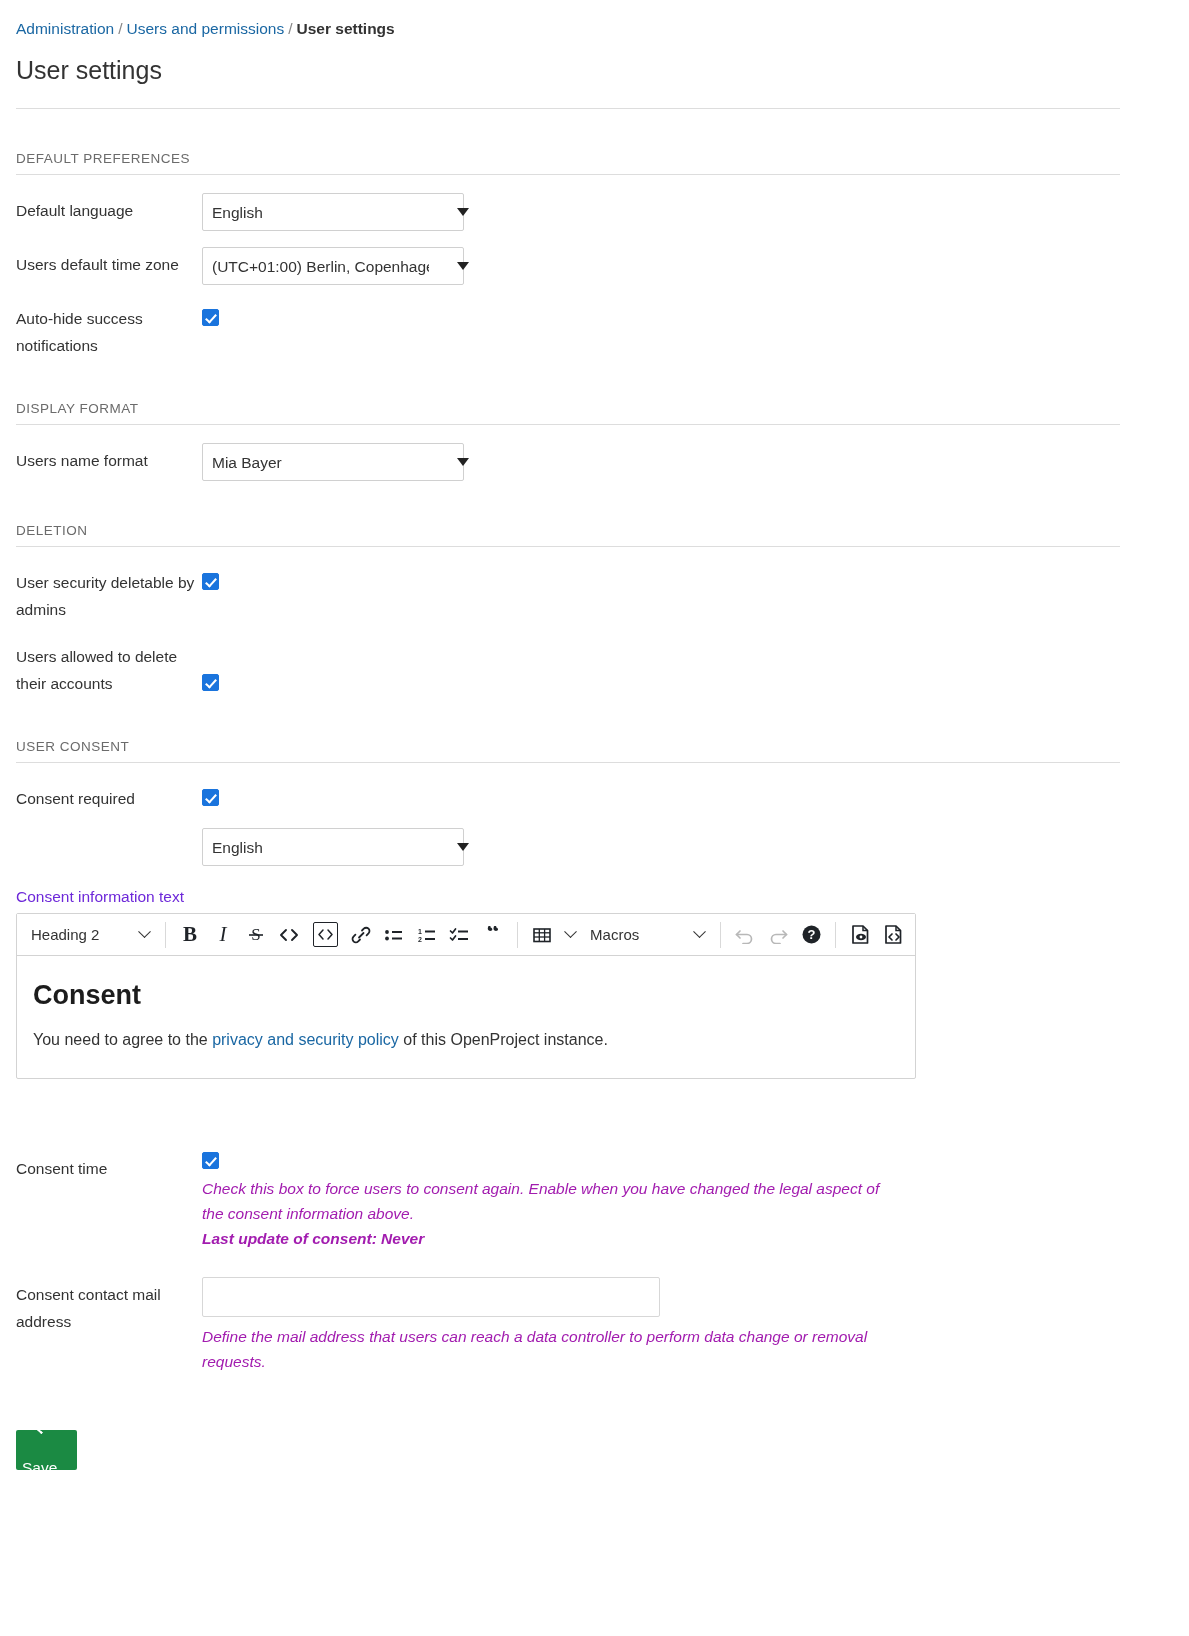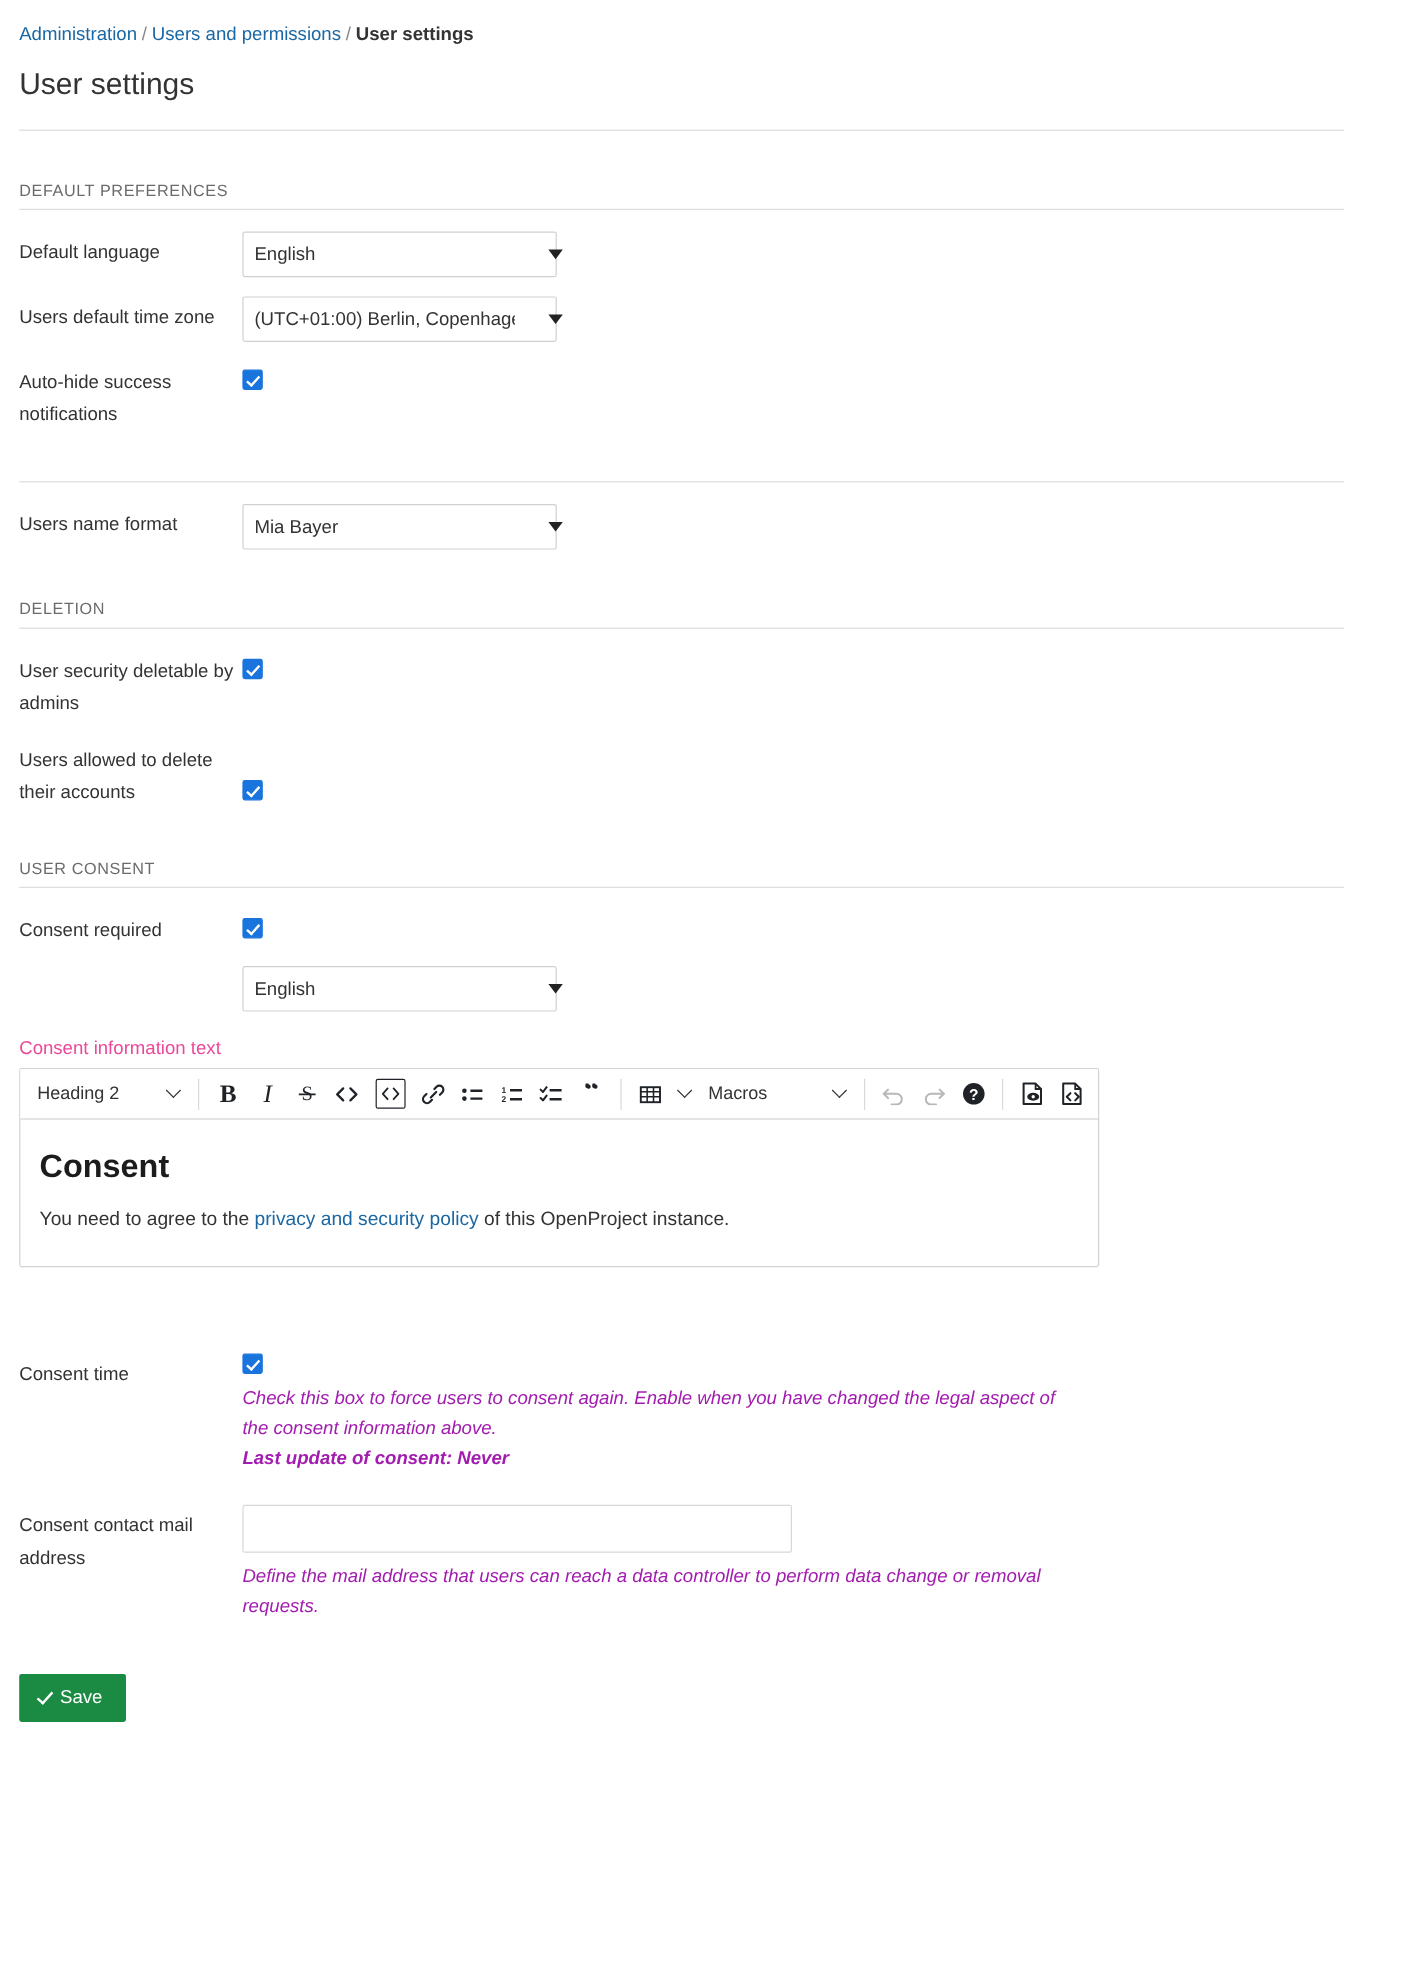--- a/index.html
+++ b/index.html
@@ -139,21 +139,21 @@
     line-height: 25px;
     color: #a21caf;
     max-width: 680px;
     margin-top: 7px;
   }
   .help-text.strong { font-weight: bold; }
 
   
   .editor-label {
     font-size: 15.5px;
-    color: #ec4899;
+    color: #6d28d9;
     margin: 22px 0 7px 0;
   }
   .editor {
     width: 900px;
     border: 1px solid #d3d3d3;
     border-radius: 2px;
     background: #fff;
   }
   .editor-toolbar {
     display: flex;
@@ -227,30 +227,31 @@
     color: #333;
     margin: 0;
   }
   .editor-p a { color: #1a67a3; text-decoration: none; }
 
   
   .save-wrap { margin: 44px 0 26px 0; }
   .btn-save {
     display: inline-flex;
     align-items: center;
-    gap: 9px;
+    gap: 24px;
     background: #1b8a43;
     color: #ffffff;
     border: none;
     border-radius: 2px;
     height: 40px;
-    padding: 0 20px 0 18px;
+    padding: 0 20px 0 6px;
     font-family: "Liberation Sans", sans-serif;
     font-size: 15.5px;
     cursor: pointer;
+    flex-direction: column;
   }
   .check-glyph {
     display: inline-block;
     width: 7px; height: 13px;
     border: solid #ffffff;
     border-width: 0 2.6px 2.6px 0;
     transform: rotate(42deg);
     margin-bottom: 3px;
   }
 
@@ -298,20 +299,21 @@
 
     <div class="row">
       <div class="row-label">Auto-hide success notifications</div>
       <div class="row-field cb-line">
         <span class="cb"></span>
       </div>
     </div>
   </div>
 
   <div class="section">
+    <div class="section-legend">DISPLAY FORMAT</div>
     <hr class="section-rule">
 
     <div class="row">
       <div class="row-label">Users name format</div>
       <div class="row-field">
         <div class="select-wrap">
           <select class="ui-select">
             <option>Mia Bayer</option>
           </select>
           <span class="select-arrow"></span>

